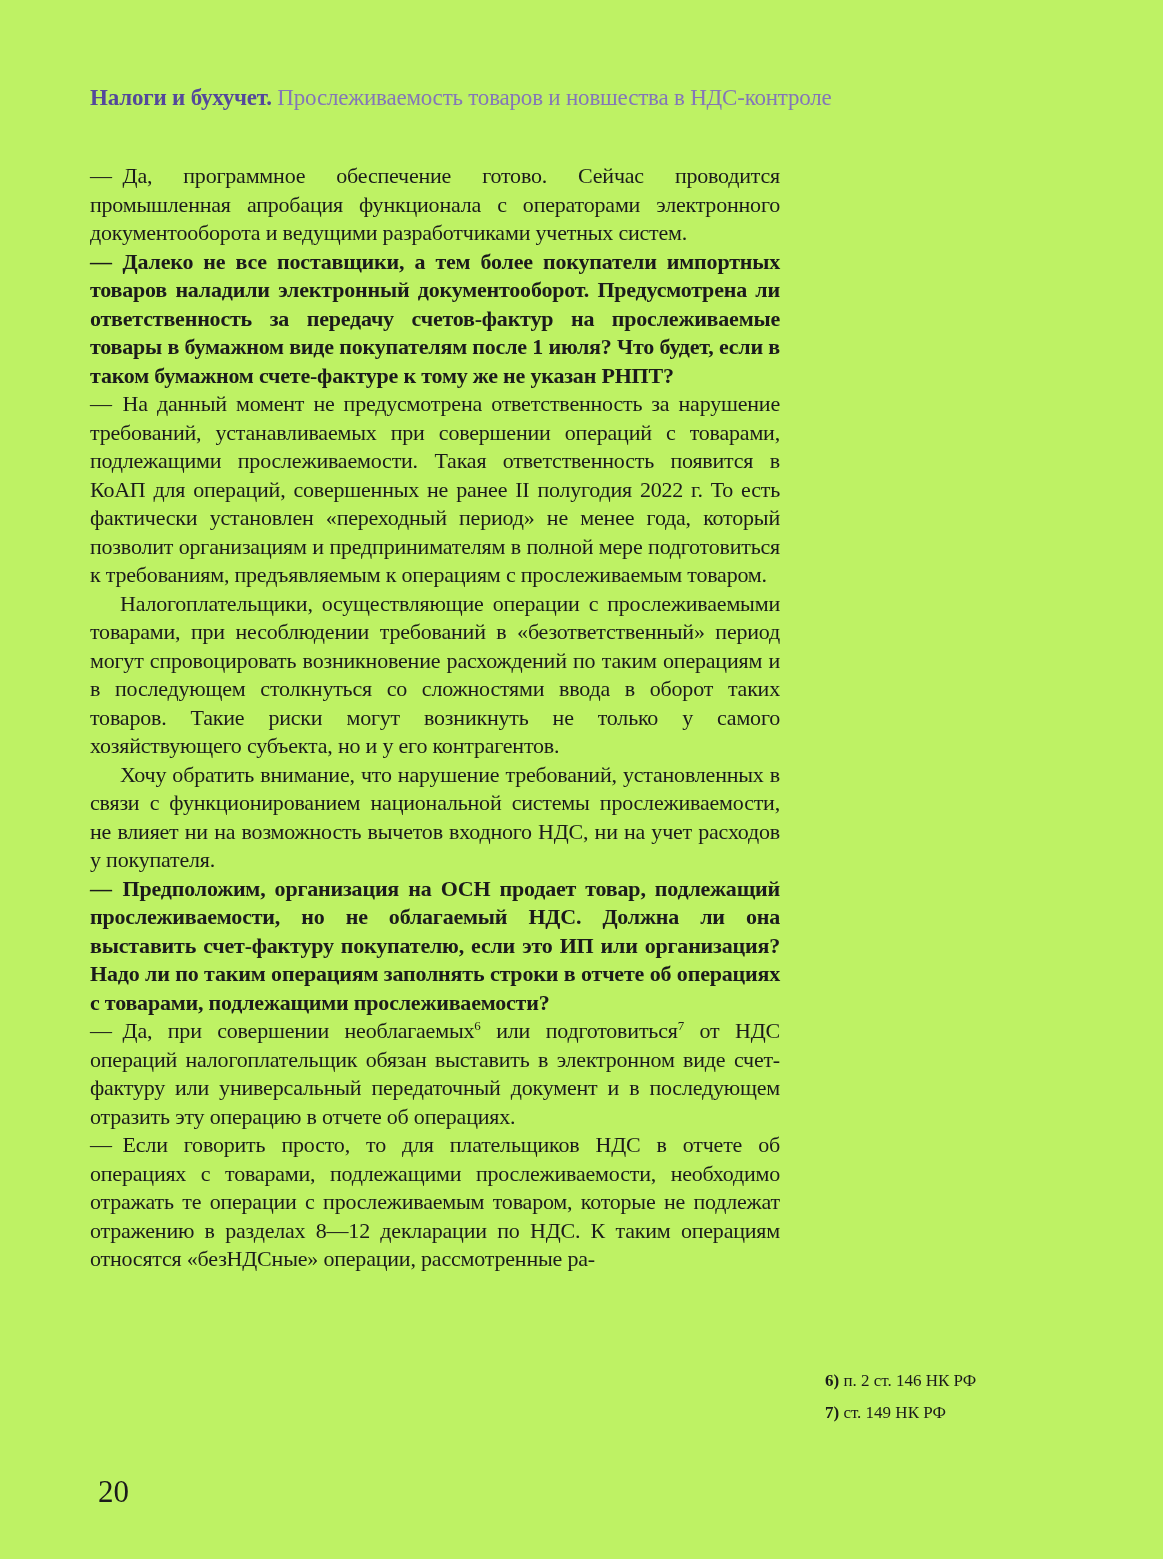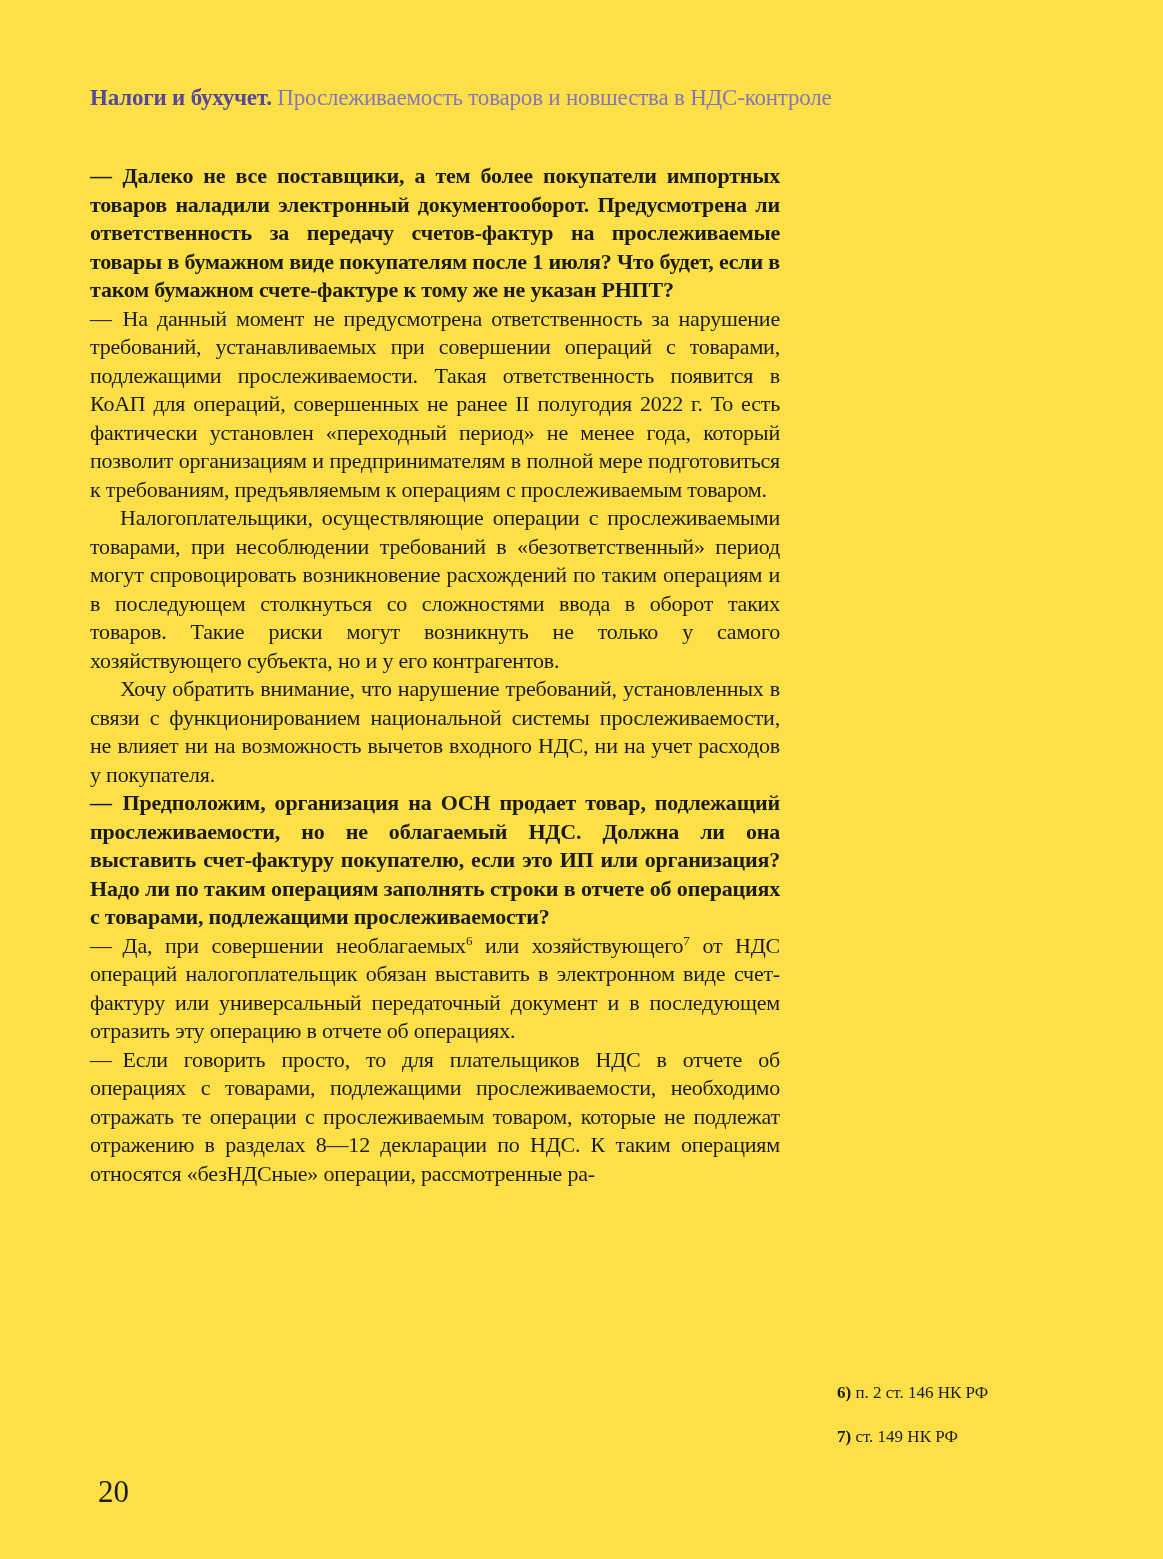--- a/index.html
+++ b/index.html
@@ -4,21 +4,21 @@
 <style>
   html, body {
     margin: 0;
     padding: 0;
     background: #ffffff;
   }
   .page {
     position: relative;
     width: 1163px;
     height: 1559px;
-    background: #fde047;
+    background: #bef264;
     overflow: hidden;
     font-family: "Liberation Serif", "DejaVu Serif", serif;
   }
   
   .header {
     position: absolute;
     left: 90px;
     top: 84px;
     width: 980px;
     font-size: 23px;
@@ -63,21 +63,21 @@
   }
   
   .footnotes {
     position: absolute;
     left: 822px;
     top: 1363px;
     width: 300px;
     color: #1b1b1b;
   }
   .footnote {
-    margin: 15px;
+    margin: 3px;
     font-size: 17px;
     line-height: 29px;
     letter-spacing: 0;
   }
   .footnote b {
     font-weight: 700;
   }
   
   .pageno {
     position: absolute;
@@ -92,32 +92,33 @@
 <body>
 
 <div class="page">
 
   <header class="header">
     <span class="brand">Налоги и бухучет.</span><span class="subtitle"> Прослеживаемость товаров и новшества в НДС-контроле</span>
   </header>
 
   <main class="content">
 
+    <p class="para">— Да, программное обеспечение готово. Сейчас проводится промышленная апробация функционала с операторами электронного документооборота и ведущими разработчиками учетных систем.</p>
 
     <p class="para question">— Далеко не все поставщики, а тем более покупатели импортных товаров наладили электронный документооборот. Предусмотрена ли ответственность за передачу счетов-фактур на прослеживаемые товары в бумажном виде покупателям после 1 июля? Что будет, если в таком бумажном счете-фактуре к тому же не указан РНПТ?</p>
 
     <p class="para">— На данный момент не предусмотрена ответственность за нарушение требований, устанавливаемых при совершении операций с товарами, подлежащими прослеживаемости. Такая ответственность появится в КоАП для операций, совершенных не ранее II полугодия 2022 г. То есть фактически установлен «переходный период» не менее года, который позволит организациям и предпринимателям в полной мере подготовиться к требованиям, предъявляемым к операциям с прослеживаемым товаром.</p>
 
     <p class="para indent">Налогоплательщики, осуществляющие операции с прослеживаемыми товарами, при несоблюдении требований в «безответственный» период могут спровоцировать возникновение расхождений по таким операциям и в последующем столкнуться со сложностями ввода в оборот таких товаров. Такие риски могут возникнуть не только у самого хозяйствующего субъекта, но и у его контрагентов.</p>
 
     <p class="para indent">Хочу обратить внимание, что нарушение требований, установленных в связи с функционированием национальной системы прослеживаемости, не влияет ни на возможность вычетов входного НДС, ни на учет расходов у покупателя.</p>
 
     <p class="para question">— Предположим, организация на ОСН продает товар, подлежащий прослеживаемости, но не облагаемый НДС. Должна ли она выставить счет-фактуру покупателю, если это ИП или организация? Надо ли по таким операциям заполнять строки в отчете об операциях с товарами, подлежащими прослеживаемости?</p>
 
-    <p class="para"><span>— Да, при совершении необлагаемых</span><sup>6</sup><span> или хозяйствующего</span><sup>7</sup><span> от НДС операций налогоплательщик обязан выставить в электронном виде счет-фактуру или универсальный передаточный документ и в последующем отразить эту операцию в отчете об операциях.</span></p>
+    <p class="para"><span>— Да, при совершении необлагаемых</span><sup>6</sup><span> или подготовиться</span><sup>7</sup><span> от НДС операций налогоплательщик обязан выставить в электронном виде счет-фактуру или универсальный передаточный документ и в последующем отразить эту операцию в отчете об операциях.</span></p>
 
 
     <p class="para">— Если говорить просто, то для плательщиков НДС в отчете об операциях с товарами, подлежащими прослеживаемости, необходимо отражать те операции с прослеживаемым товаром, которые не подлежат отражению в разделах 8—12 декларации по НДС. К таким операциям относятся «безНДСные» операции, рассмотренные ра-</p>
 
   </main>
 
   <aside class="footnotes">
     <p class="footnote"><b>6)</b><span> п. 2 ст. 146 НК РФ</span></p>
     <p class="footnote"><b>7)</b><span> ст. 149 НК РФ</span></p>
   </aside>

